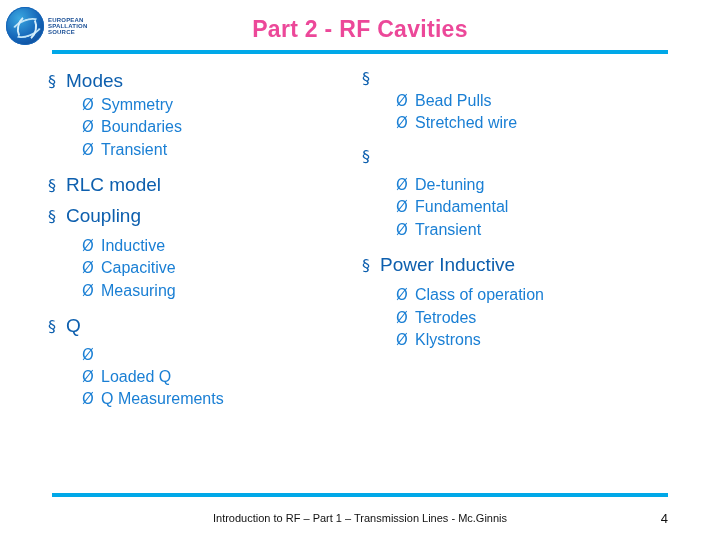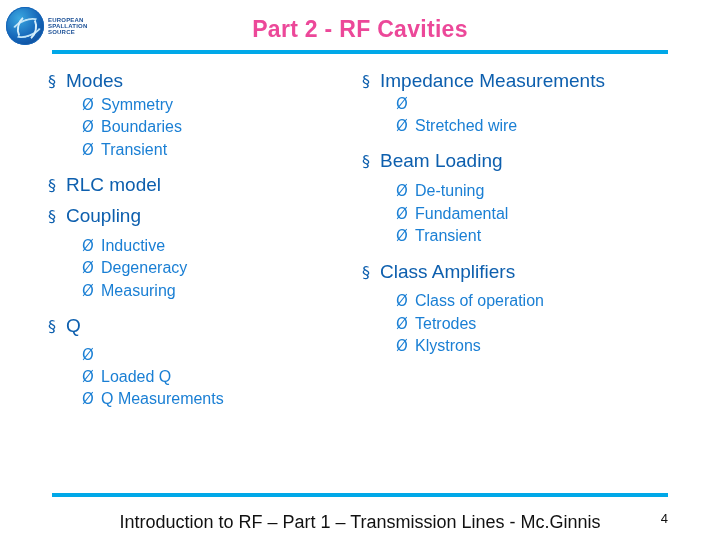--- a/index.html
+++ b/index.html
@@ -150,21 +150,21 @@
     right: 52px;
     top: 493px;
     height: 4px;
     background: #00a8e8;
   }
   .footer-text {
     position: absolute;
     left: 0; right: 0;
     top: 512px;
     text-align: center;
-    font-size: 18px;
+    font-size: 11px;
     color: #111111;
   }
   .page-num {
     position: absolute;
     right: 52px;
     top: 511px;
     font-size: 13px;
     color: #111111;
   }
 </style>
@@ -211,21 +211,21 @@
       <span class="bullet">§</span>
       <span class="txt">Coupling</span>
     </div>
     <div class="gap-sm"></div>
     <div class="lvl2">
       <span class="bullet">Ø</span>
       <span class="txt">Inductive</span>
     </div>
     <div class="lvl2">
       <span class="bullet">Ø</span>
-      <span class="txt">Degeneracy</span>
+      <span class="txt">Capacitive</span>
     </div>
     <div class="lvl2">
       <span class="bullet">Ø</span>
       <span class="txt">Measuring</span>
     </div>
     <div class="gap-sm"></div>
     <div class="lvl1">
       <span class="bullet">§</span>
       <span class="txt">Q</span>
     </div>
@@ -239,51 +239,50 @@
     </div>
     <div class="lvl2">
       <span class="bullet">Ø</span>
       <span class="txt">Q Measurements</span>
     </div>
   </div>
 
   <div class="col col-right">
     <div class="lvl1">
       <span class="bullet">§</span>
-      <span class="txt">Impedance Measurements</span>
-    </div>
-    <div class="lvl2">
-      <span class="bullet">Ø</span>
+    </div>
+    <div class="lvl2">
+      <span class="bullet">Ø</span>
+      <span class="txt">Bead Pulls</span>
     </div>
     <div class="lvl2">
       <span class="bullet">Ø</span>
       <span class="txt">Stretched wire</span>
     </div>
     <div class="gap-sm"></div>
     <div class="lvl1">
       <span class="bullet">§</span>
-      <span class="txt">Beam Loading</span>
     </div>
     <div class="gap-sm"></div>
     <div class="lvl2">
       <span class="bullet">Ø</span>
       <span class="txt">De-tuning</span>
     </div>
     <div class="lvl2">
       <span class="bullet">Ø</span>
       <span class="txt">Fundamental</span>
     </div>
     <div class="lvl2">
       <span class="bullet">Ø</span>
       <span class="txt">Transient</span>
     </div>
     <div class="gap-sm"></div>
     <div class="lvl1">
       <span class="bullet">§</span>
-      <span class="txt">Class Amplifiers</span>
+      <span class="txt">Power Inductive</span>
     </div>
     <div class="gap-sm"></div>
     <div class="lvl2">
       <span class="bullet">Ø</span>
       <span class="txt">Class of operation</span>
     </div>
     <div class="lvl2">
       <span class="bullet">Ø</span>
       <span class="txt">Tetrodes</span>
     </div>

